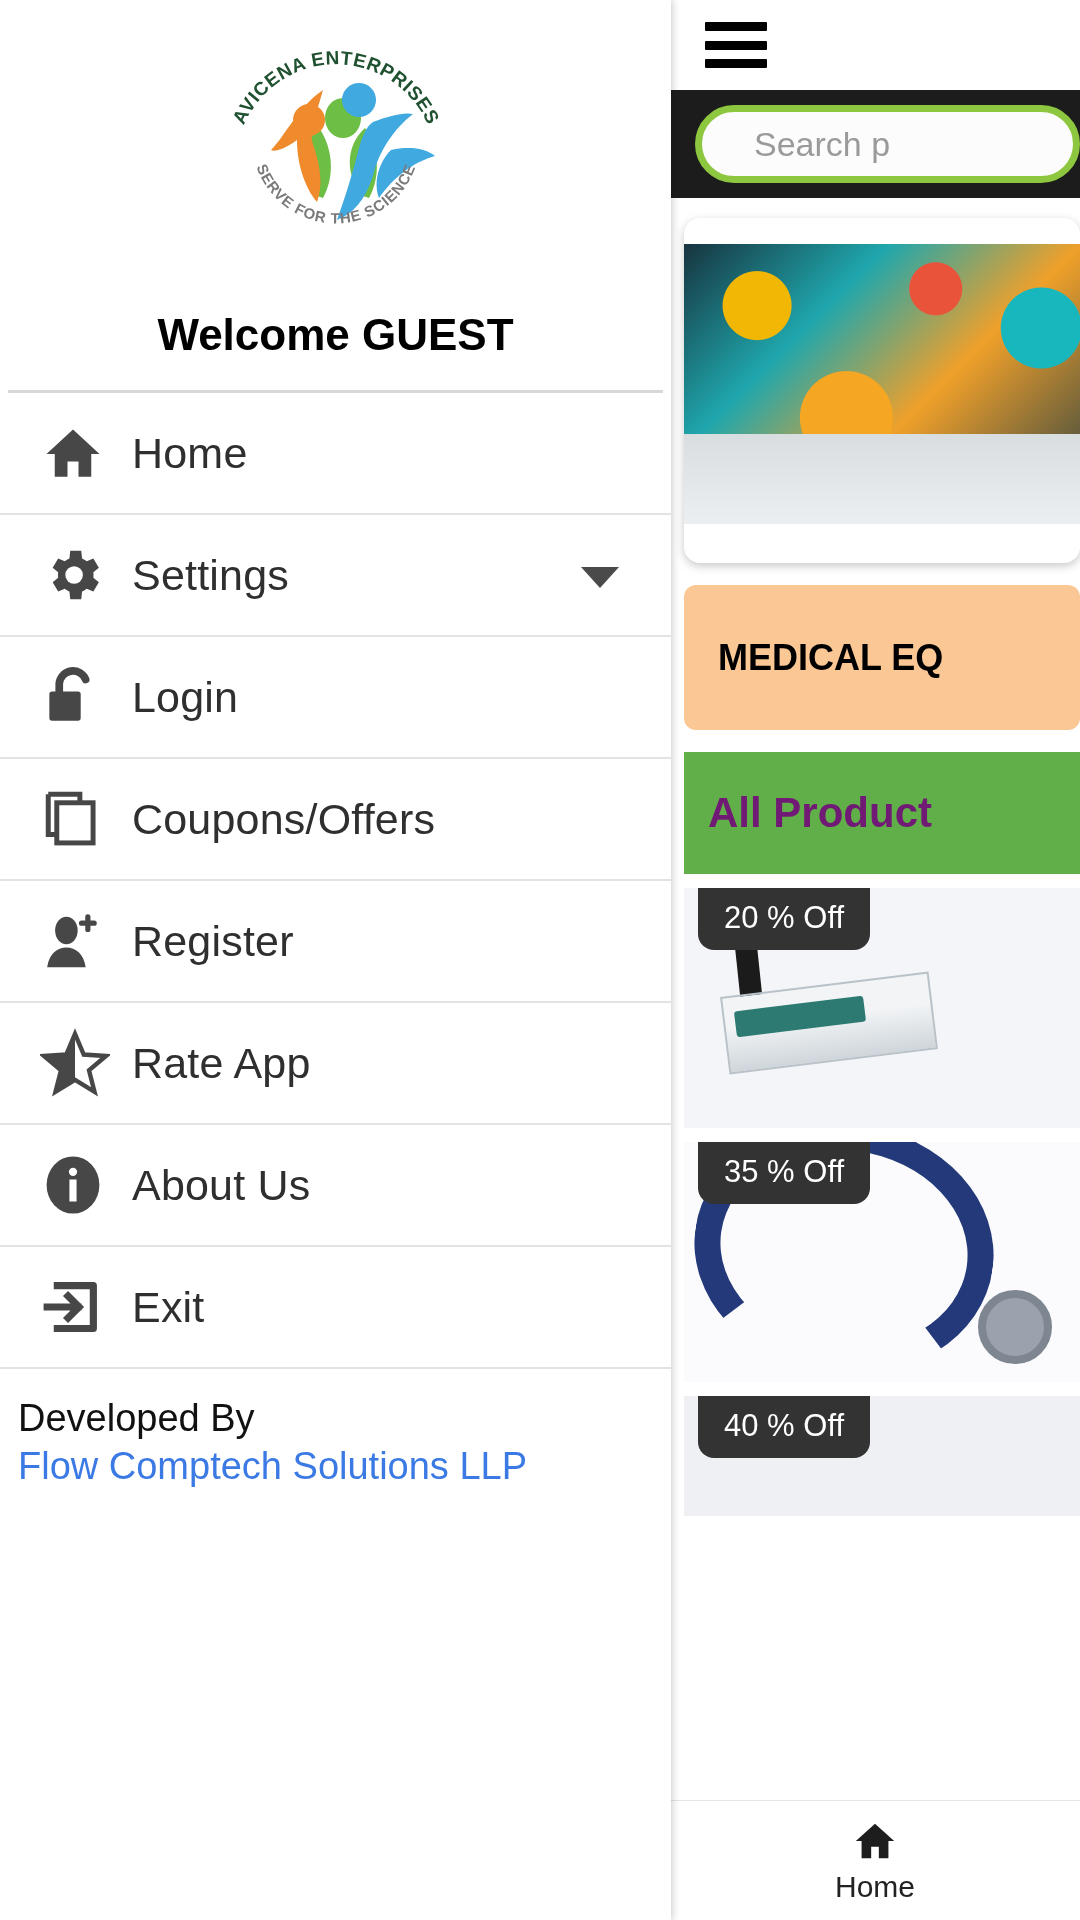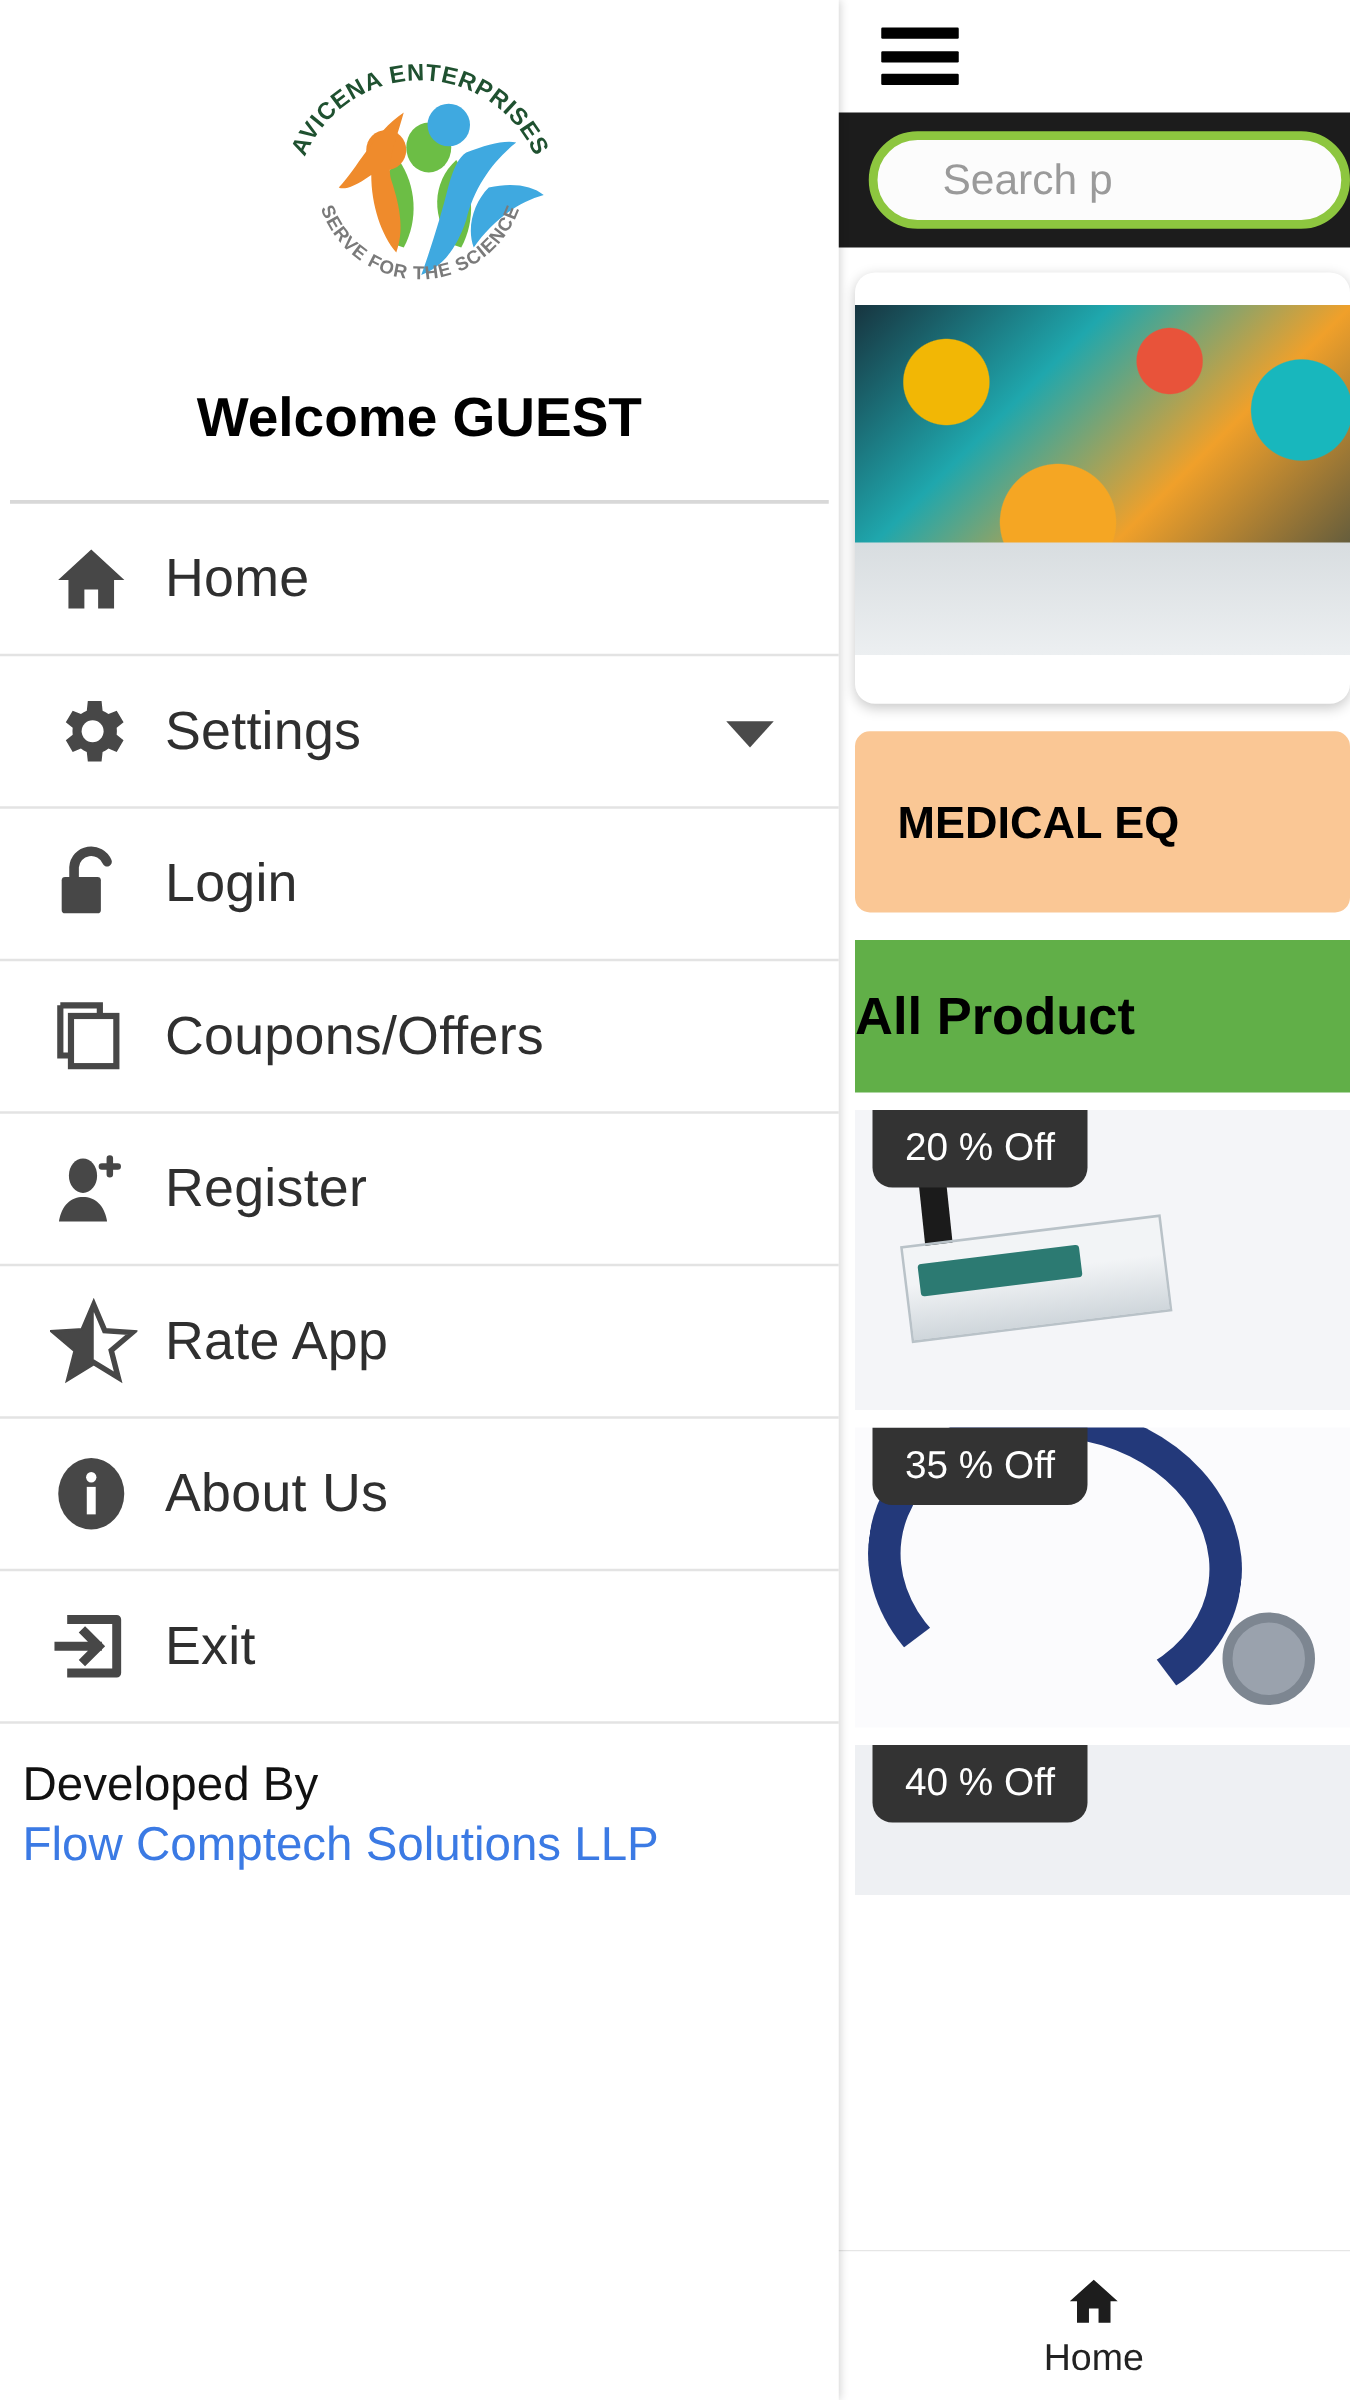--- a/index.html
+++ b/index.html
@@ -55,22 +55,22 @@
 
   .banner-medical {
     margin: 22px 0 0 14px; height: 145px;
     background:#fac795; border-radius: 12px;
     display:flex; align-items:center; padding-left: 34px;
     font-size: 36px; font-weight: bold; color:#000; white-space:nowrap;
   }
 
   .all-products {
     margin: 22px 0 0 14px; height: 122px; background:#61af48;
-    display:flex; align-items:center; 
-    font-size: 42px; font-weight: bold; color:#000000; white-space:nowrap;
+    display:flex; align-items:center; padding-left: 24px;
+    font-size: 42px; font-weight: bold; color:#701a75; white-space:nowrap;
   }
 
   .product {
     margin: 14px 0 0 14px; position:relative;
     height: 240px; background:#f4f5f8; overflow:hidden;
   }
   .product.p2 { background:#fbfbfd; }
   .badge {
     position:absolute; left:14px; top:0; z-index:3;
     background:#333333; color:#fff;
@@ -115,21 +115,21 @@
     background:#fff; z-index: 50;
     box-shadow: 2px 0 7px rgba(0,0,0,.18);
     display:flex; flex-direction:column;
   }
 
   .logo-wrap { height: 268px; display:flex; justify-content:center; align-items:flex-start; }
   .logo { width: 246px; height: 262px; position:relative; }
 
   .welcome {
     text-align:center; font-size: 44px; font-weight:bold; color:#000;
-    padding: 42px 0 40px 0;
+    padding: 42px 0 30px 0;
   }
   .divider { height: 3px; background:#d8d8d8; margin: 0 8px; }
 
   .menu { flex: 0 0 auto; }
   .menu-item {
     height: 122px; display:flex; align-items:center;
     border-bottom: 2px solid #e3e3e3;
     padding-left: 40px; position:relative;
   }
   .menu-item:first-child { border-top: 0; }

